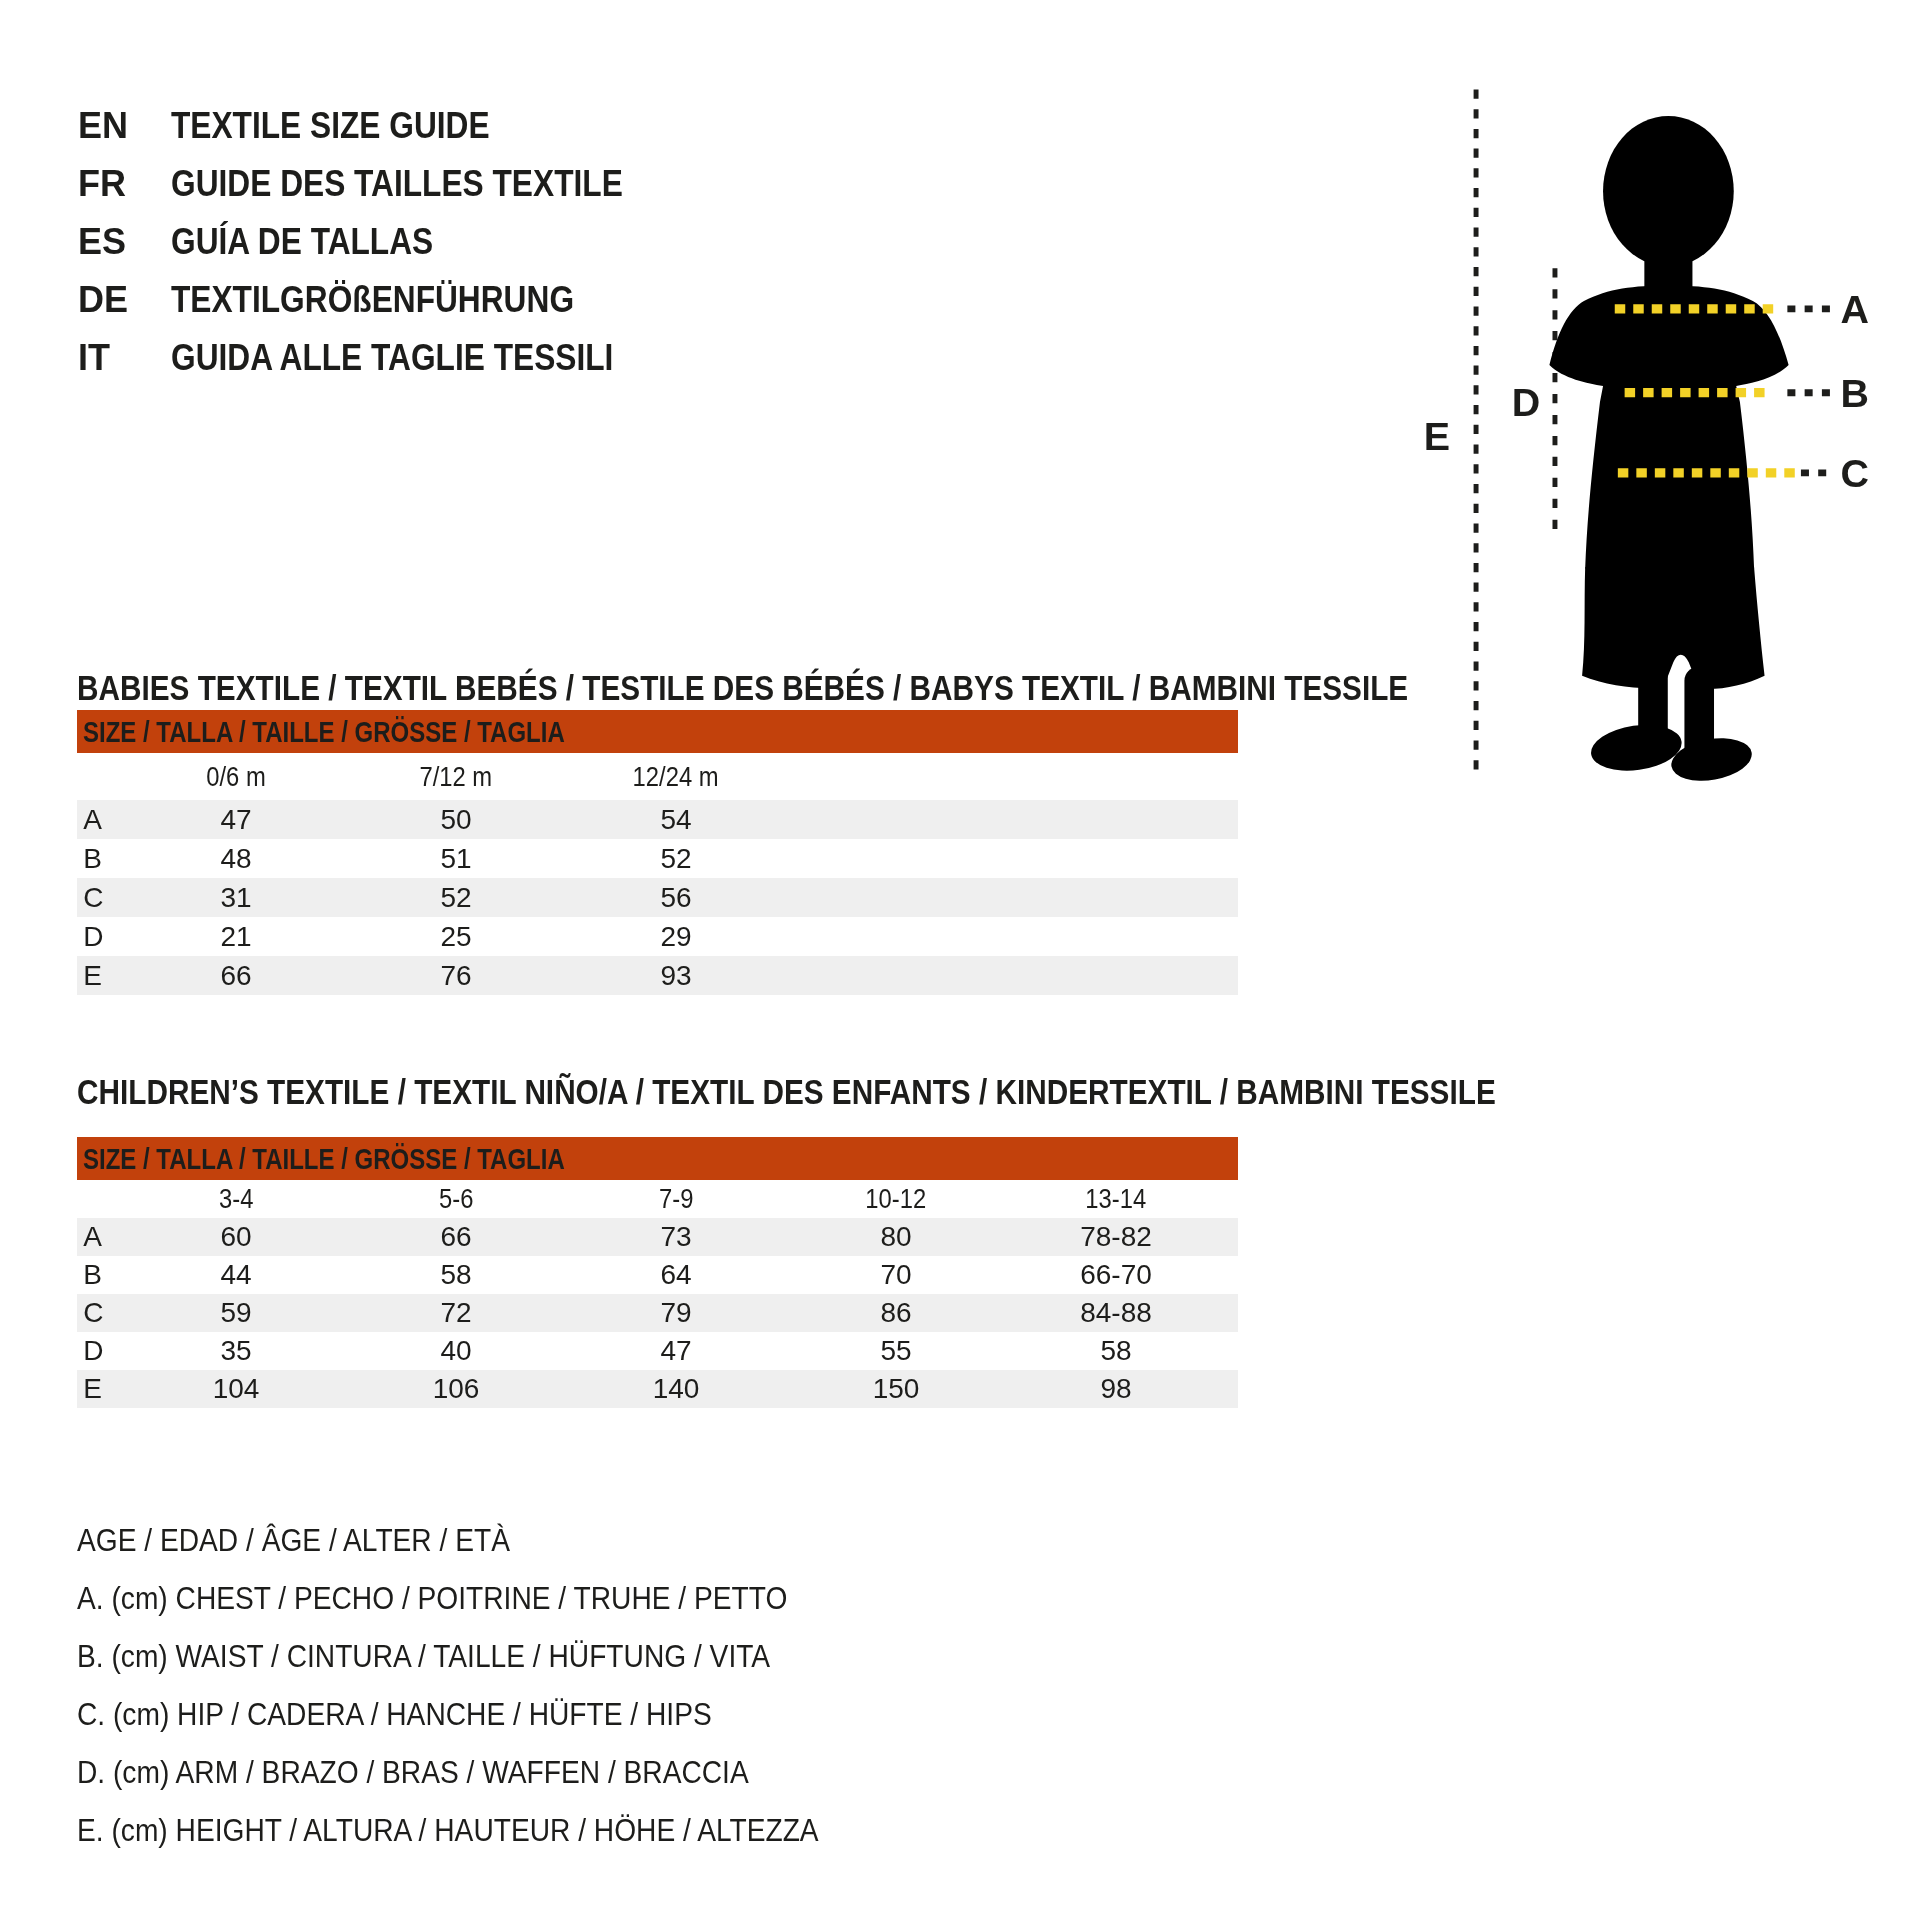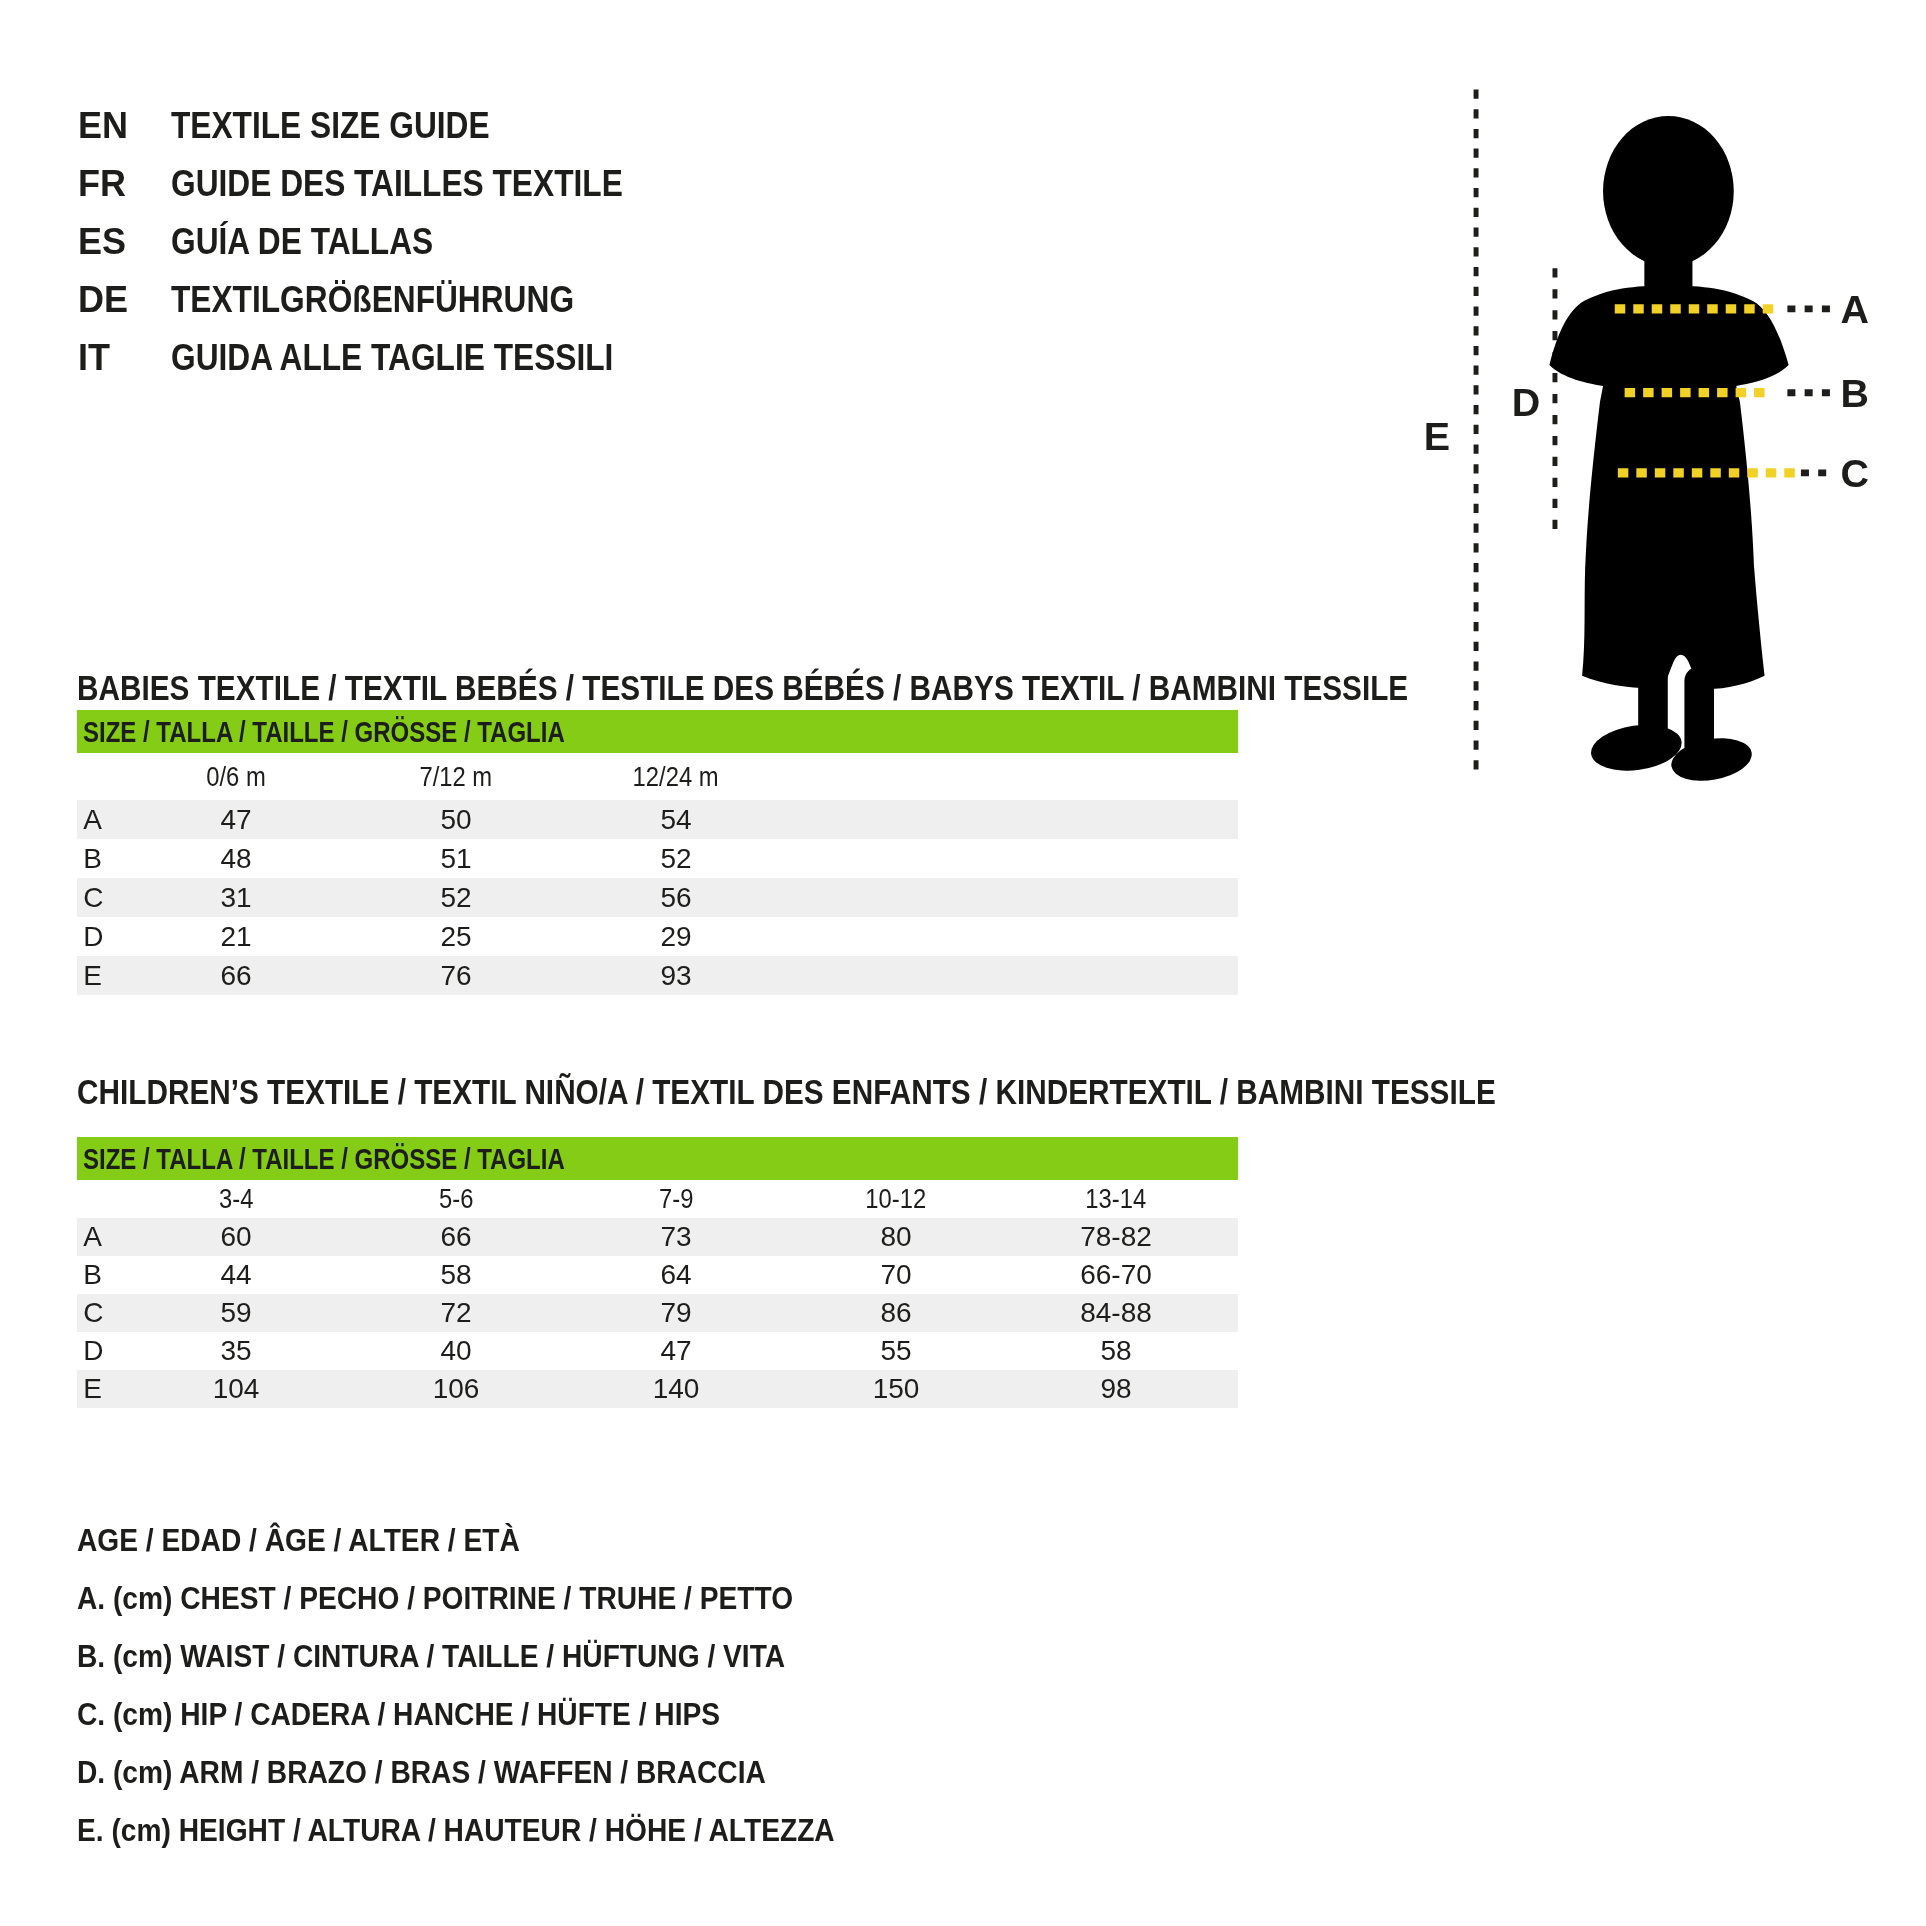--- a/index.html
+++ b/index.html
@@ -20,35 +20,35 @@
 
   
   .section-title{position:absolute;left:77px;font-size:35px;font-weight:700;}
   .st-babies{top:632px;margin-top:36px;}
   .st-children{top:1072px;}
 
   
   .sizetable{position:absolute;left:77px;width:1161px;}
   .t-babies{top:710px;}
   .t-children{top:1137px;}
-  .tbar{background:#84cc16;height:43px;display:flex;align-items:center;padding-left:6.2px;box-sizing:border-box;
+  .tbar{background:#c2410c;height:43px;display:flex;align-items:center;padding-left:6.2px;box-sizing:border-box;
         font-size:30px;font-weight:700;}
   .trow{display:grid;align-items:center;}
   .t-babies .trow{grid-template-columns:49px 220px 220px 220px 1fr;}
   .t-children .trow{grid-template-columns:49px 220px 220px 220px 220px 220px 1fr;}
   .t-babies .thead{height:47px;}
   .t-children .thead{height:38px;}
   .t-babies .tdata{height:39px;}
   .t-children .tdata{height:38px;}
   .stripe{background:#efefef;}
   .tletter{padding-left:6.2px;font-size:28px;}
   .tcell{text-align:center;font-size:28px;}
 
   
-  .legend{position:absolute;left:77px;top:1511px;font-size:32px;font-weight:700;}
+  .legend{position:absolute;left:77px;top:1511px;font-size:32px;font-weight:400;}
   .legend-row{height:58px;display:flex;align-items:center;}
 
   
   .figure{position:absolute;left:1399px;top:74px;width:524px;height:709px;}
   .figure svg{display:block;}
   .fig-label{font-size:64px;font-weight:700;fill:#1d1d1b;}
 </style>
 </head>
 <body>
 

